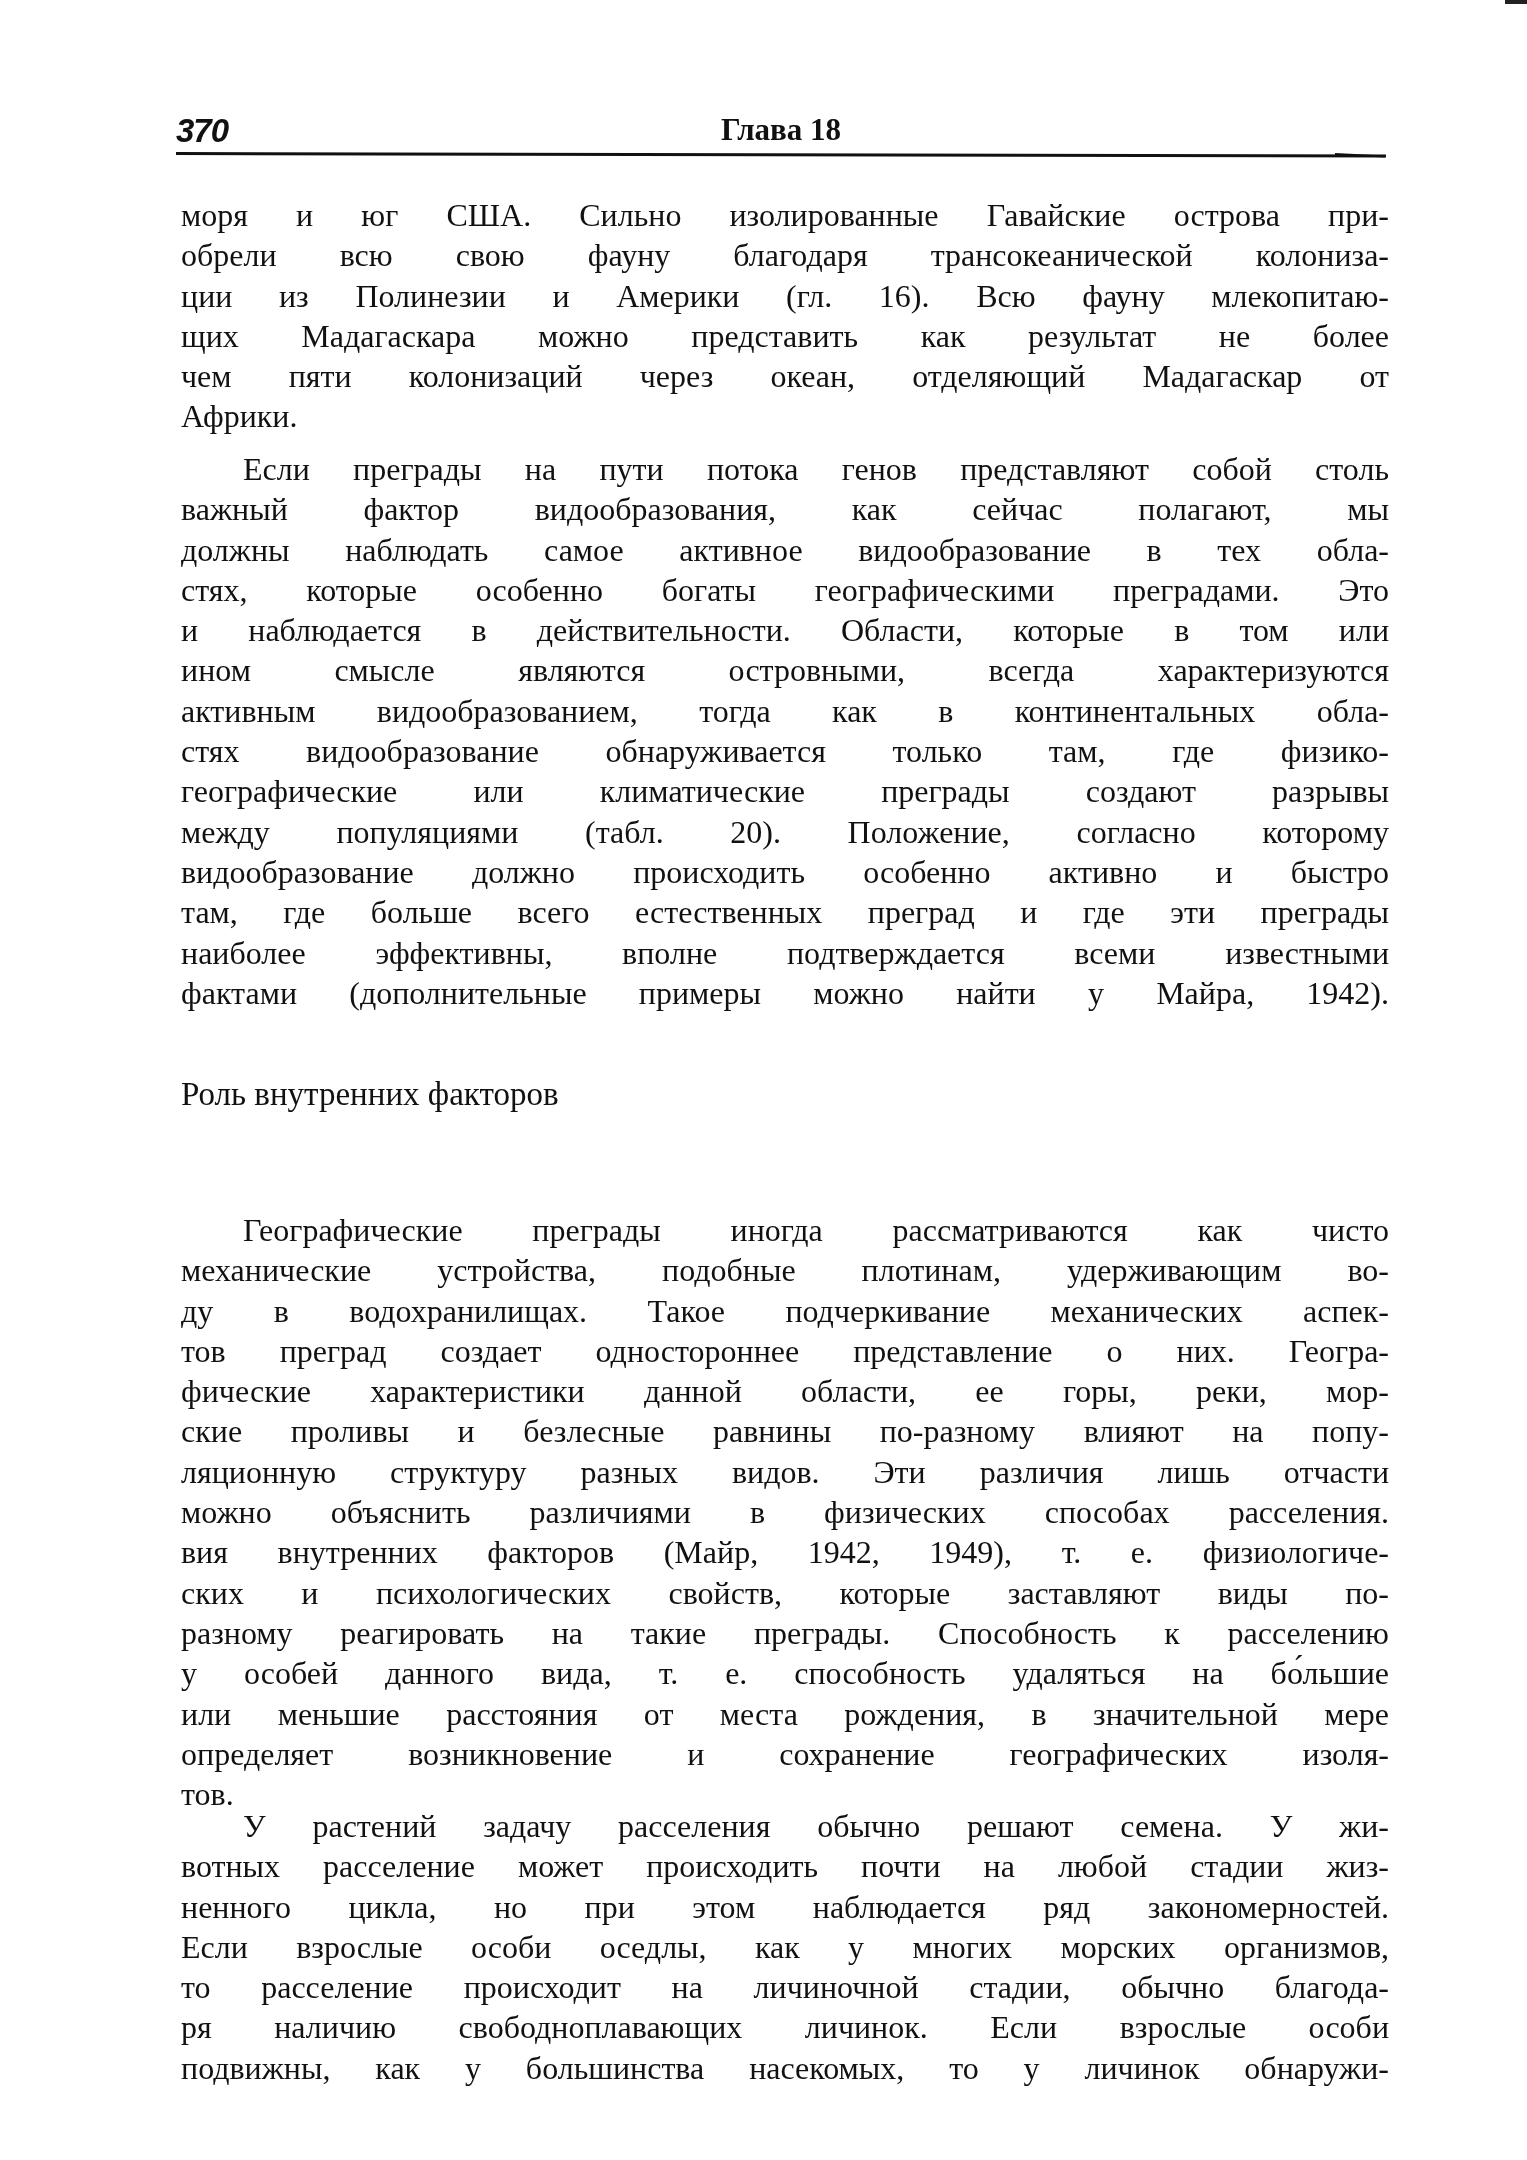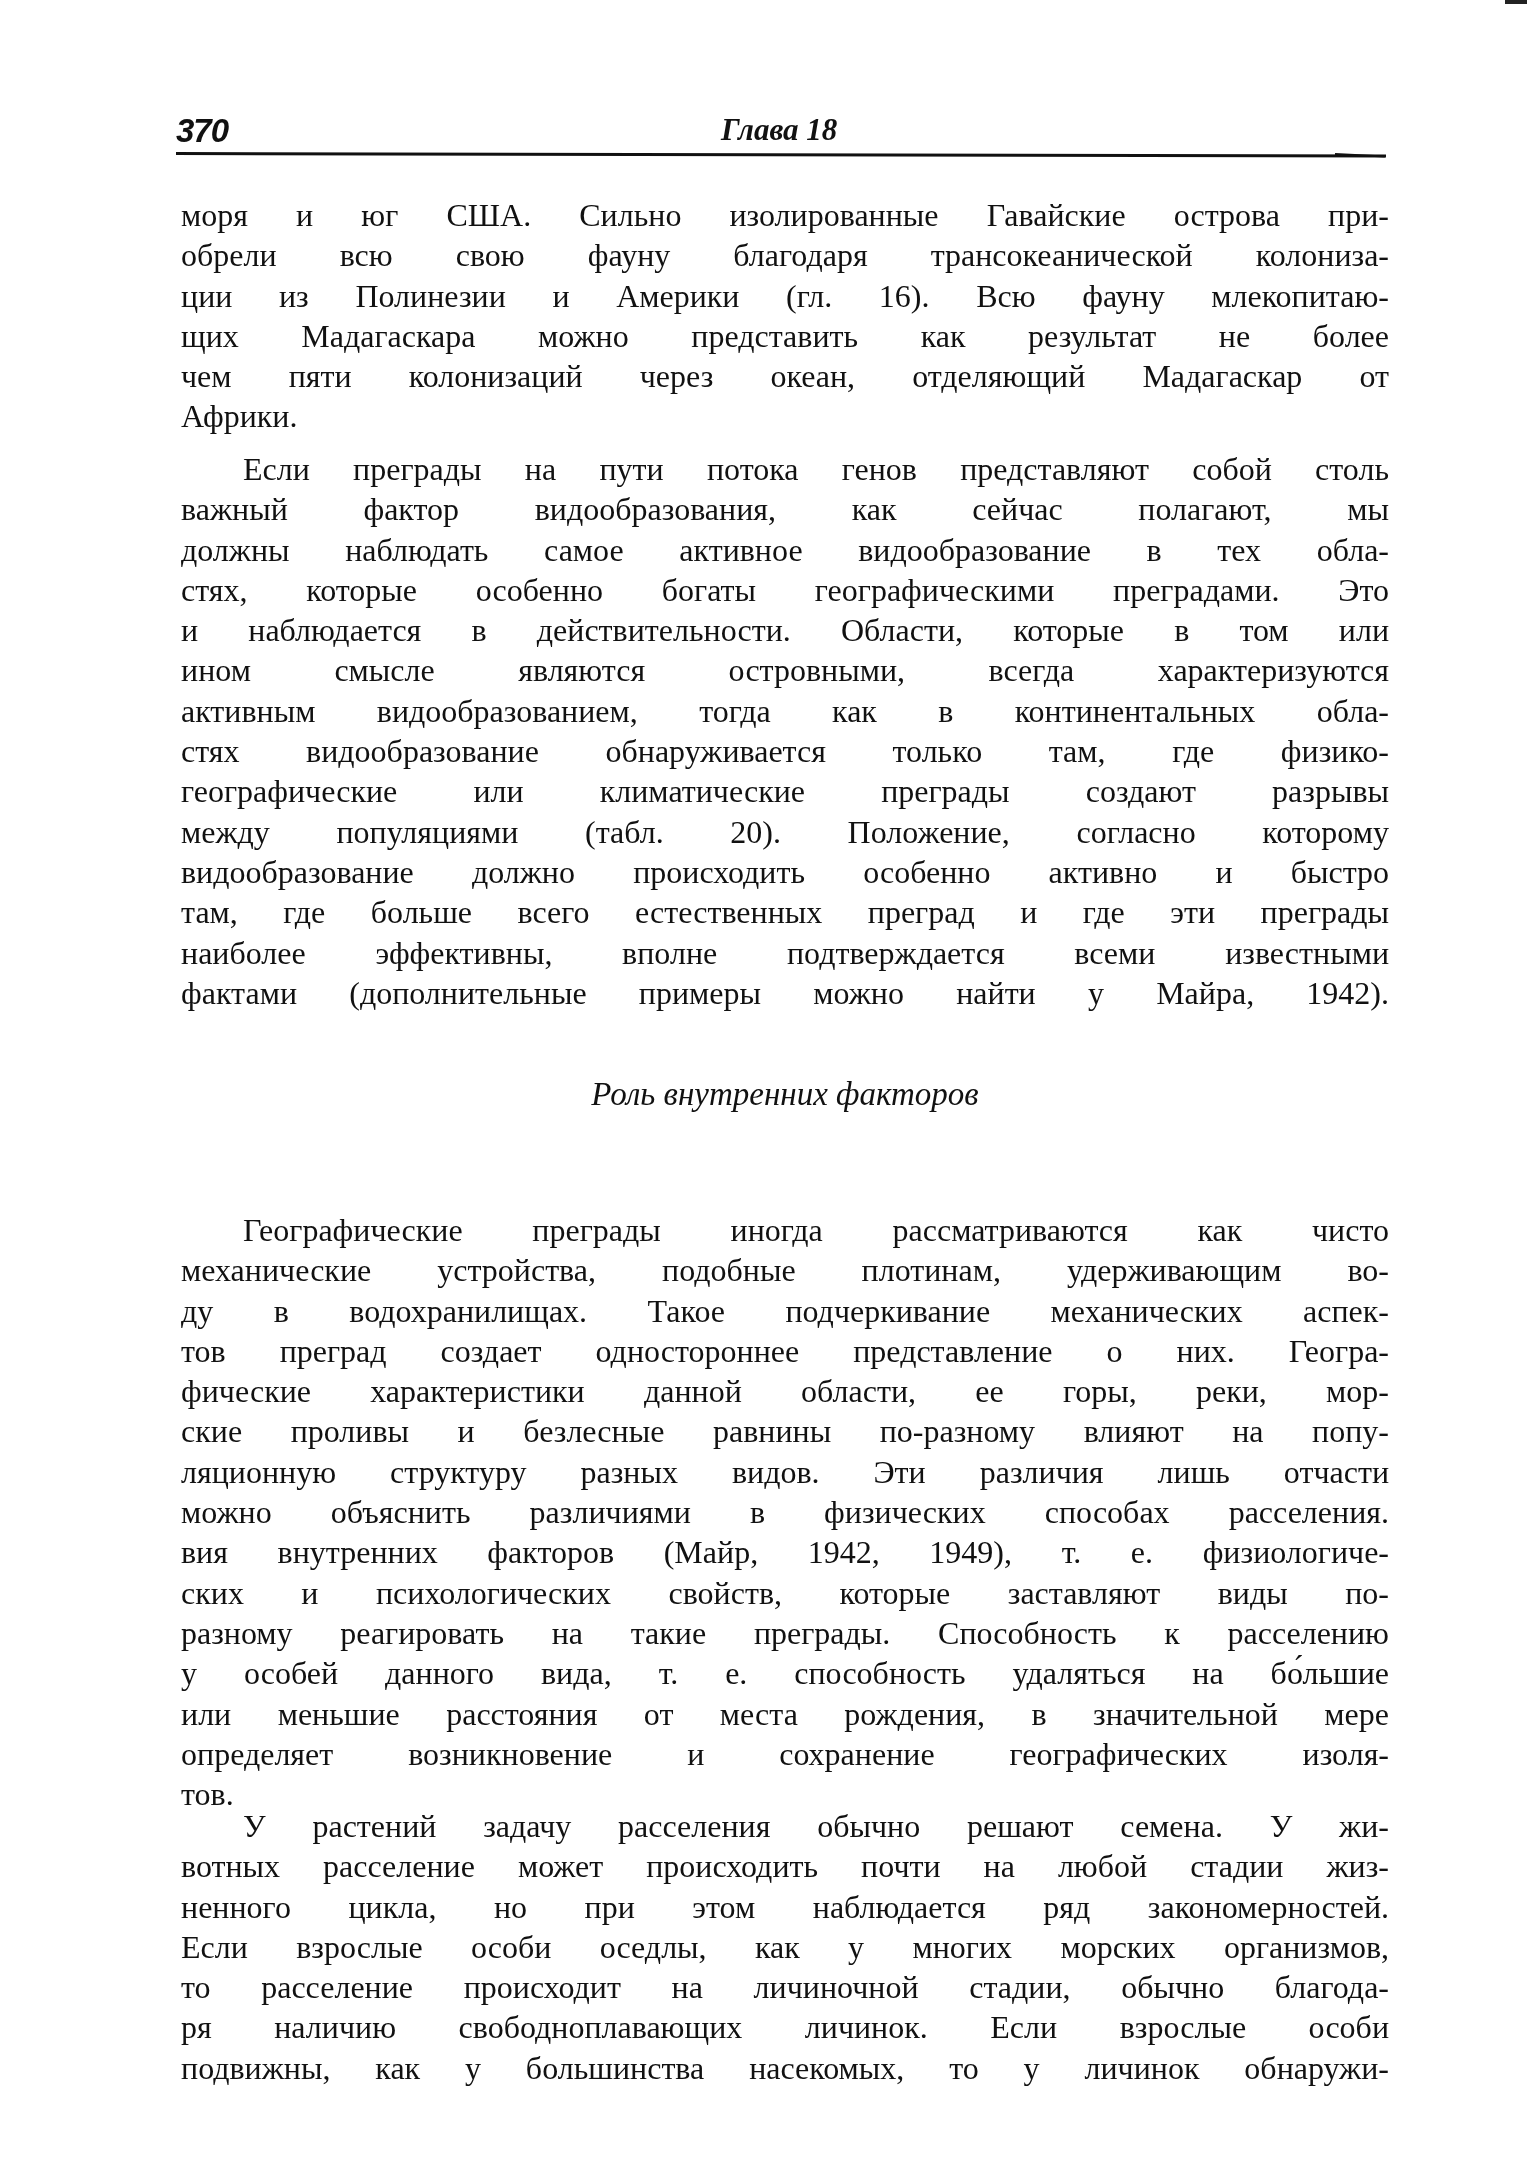--- a/index.html
+++ b/index.html
@@ -8,40 +8,40 @@
       font-family: "Liberation Serif", "DejaVu Serif", serif; color: #111111;
     }
     .page { position: absolute; left: 0; top: 0; width: 1527px; height: 2160px; }
     .running-head { position: absolute; left: 176px; top: 112px; width: 1214px; height: 40px; }
     .page-number {
       position: absolute; left: 0; top: 0; font-family: "Liberation Sans", sans-serif;
       font-weight: bold; font-style: italic; font-size: 33px; letter-spacing: -1px;
     }
     .chapter-title {
       position: absolute; left: 545px; top: 0; font-family: "Liberation Serif", serif;
-      font-weight: bold; font-style: italic; font-size: 31px;
+      font-weight: bold; font-size: 31px;
     }
     .head-rule {
       position: absolute; left: 176px; top: 152px; width: 1210px; height: 3px;
       background: #111; transform: rotate(0.12deg); transform-origin: left center;
     }
     .head-rule-tail {
       position: absolute; left: 1335px; top: 153px; width: 50px; height: 2px;
       background: #111; transform: rotate(3deg); transform-origin: left center;
     }
     .text-block { position: absolute; left: 181px; width: 1208px; }
     .line {
       height: 40.3px; line-height: 40.3px; font-size: 32px; white-space: nowrap;
       text-align: justify; text-align-last: justify; overflow: hidden;
     }
     .line.last { text-align-last: left; }
     .line.indent { padding-left: 62px; }
     .section-heading {
-      position: absolute; left: 181px; top: 1072px; width: 1208px; text-align: center;
-      font-style: italic; font-size: 33px; line-height: 44px;
+      position: absolute; left: 181px; top: 1072px; width: 1208px; text-align: left;
+      font-size: 33px; line-height: 44px;
     }
     .b1 { top: 195px; }
     .b2 { top: 449px; }
     .b3 { top: 1210px; }
     .b4 { top: 1806px; }
     .dash-mark { position: absolute; right: 0; top: 0; width: 22px; height: 4px; background: #222; }
   </style>
 </head>
 <body>
 

